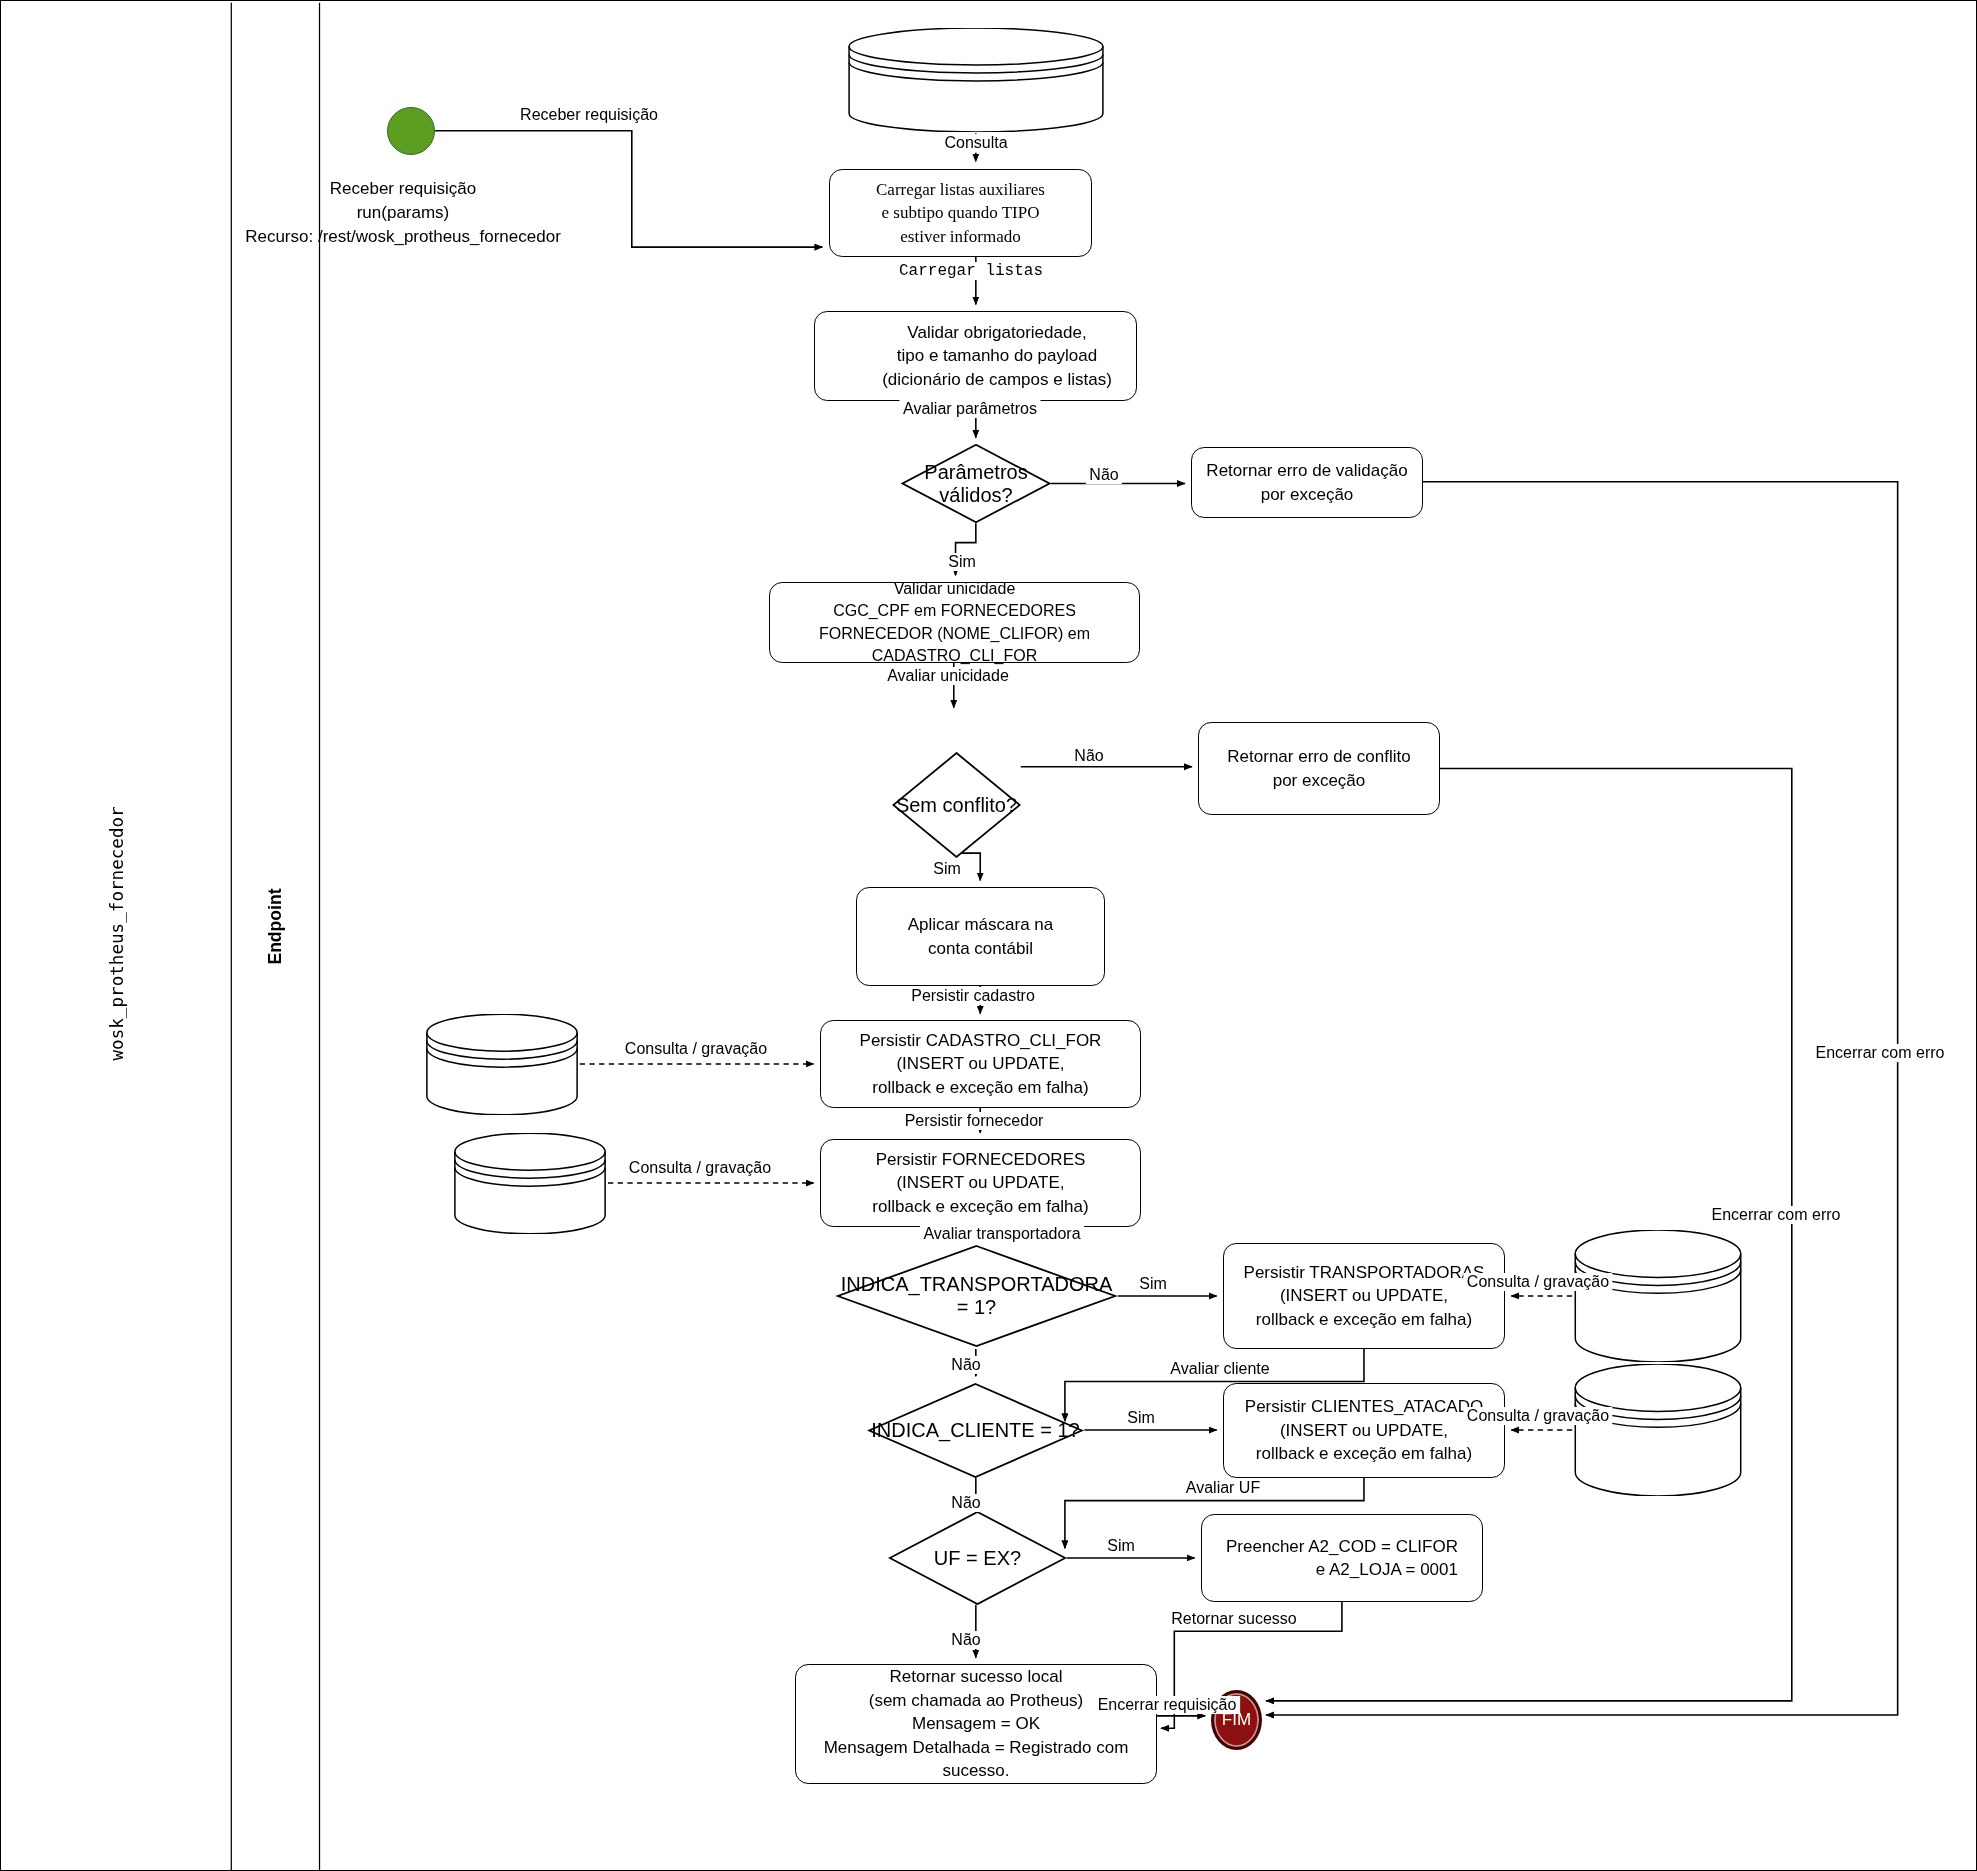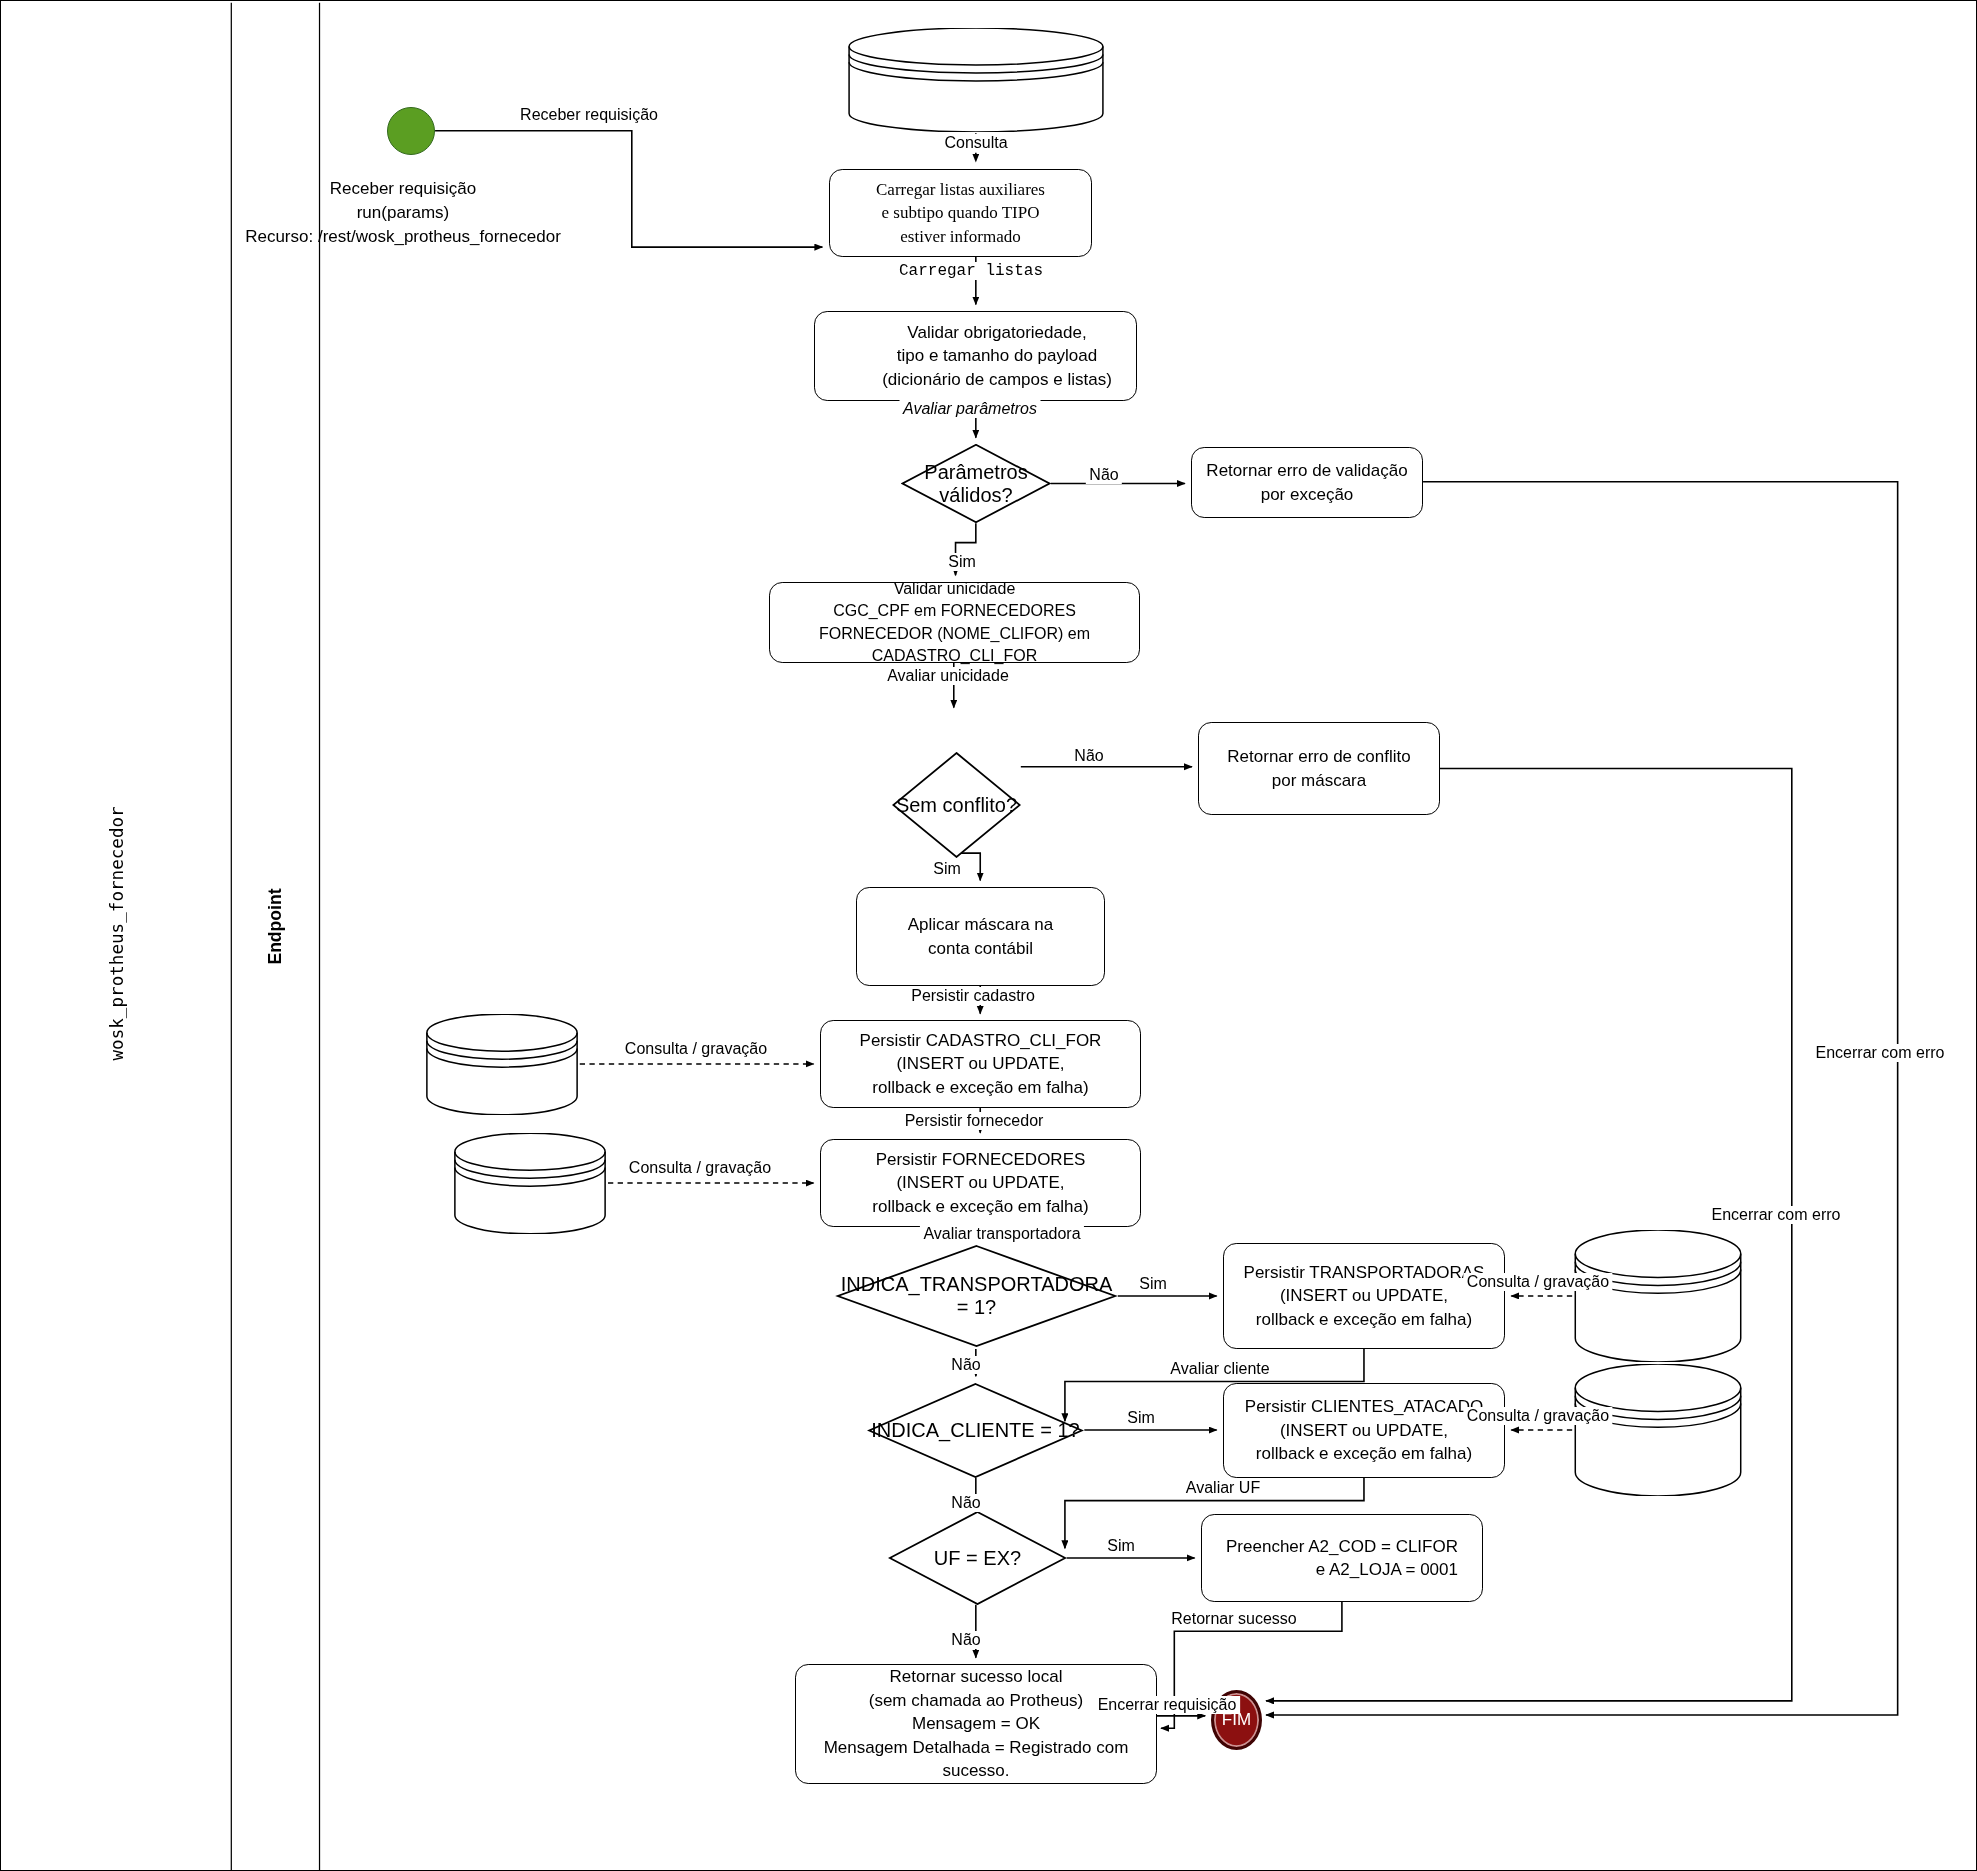--- a/index.html
+++ b/index.html
@@ -154,21 +154,21 @@
 estiver informado</div>
   <div class="task" style="left:813px;top:310px;width:323px;height:90px;padding-left:43px;">Validar obrigatoriedade,
 tipo e tamanho do payload
 (dicionário de campos e listas)</div>
   <div class="task" style="left:1190px;top:446px;width:232px;height:71px;">Retornar erro de validação
 por exceção</div>
   <div class="task small" style="left:768px;top:581px;width:371px;height:81px;">Validar unicidade
 CGC_CPF em FORNECEDORES
 FORNECEDOR (NOME_CLIFOR) em CADASTRO_CLI_FOR</div>
   <div class="task" style="left:1197px;top:721px;width:242px;height:93px;">Retornar erro de conflito
-por máscara</div>
+por exceção</div>
   <div class="task" style="left:855px;top:886px;width:249px;height:99px;">Aplicar máscara na
 conta contábil</div>
   <div class="task" style="left:819px;top:1019px;width:321px;height:88px;">Persistir CADASTRO_CLI_FOR
 (INSERT ou UPDATE,
 rollback e exceção em falha)</div>
   <div class="task" style="left:819px;top:1138px;width:321px;height:88px;">Persistir FORNECEDORES
 (INSERT ou UPDATE,
 rollback e exceção em falha)</div>
   <div class="task" style="left:1222px;top:1242px;width:282px;height:106px;">Persistir TRANSPORTADORAS
 (INSERT ou UPDATE,
@@ -212,21 +212,21 @@
         <polygon points="50,1 99,50 50,99 1,50" fill="#fff" stroke="#000" stroke-width="1.8" vector-effect="non-scaling-stroke"></polygon>
       </svg>
     <div class="gw-label">UF = EX?</div>
   </div>
 
   <div class="event event-end" style="left:1210px;top:1689px;width:51px;height:60px;">FIM</div>
 
   <div class="elabel" style="left:588px;top:114px;">Receber requisição</div>
   <div class="elabel" style="left:975px;top:142px;">Consulta</div>
   <div class="elabel" style="left:970px;top:270px;font-family:Liberation Mono, monospace;">Carregar listas</div>
-  <div class="elabel" style="left:969px;top:408px;font-style:italic;">Avaliar parâmetros</div>
+  <div class="elabel" style="left:969px;top:408px;">Avaliar parâmetros</div>
   <div class="elabel" style="left:1103px;top:474px;">Não</div>
   <div class="elabel" style="left:961px;top:561px;">Sim</div>
   <div class="elabel" style="left:947px;top:675px;">Avaliar unicidade</div>
   <div class="elabel" style="left:1088px;top:755px;">Não</div>
   <div class="elabel" style="left:946px;top:868px;">Sim</div>
   <div class="elabel" style="left:972px;top:995px;">Persistir cadastro</div>
   <div class="elabel" style="left:695px;top:1048px;">Consulta / gravação</div>
   <div class="elabel" style="left:973px;top:1120px;">Persistir fornecedor</div>
   <div class="elabel" style="left:699px;top:1167px;">Consulta / gravação</div>
   <div class="elabel" style="left:1001px;top:1233px;">Avaliar transportadora</div>

